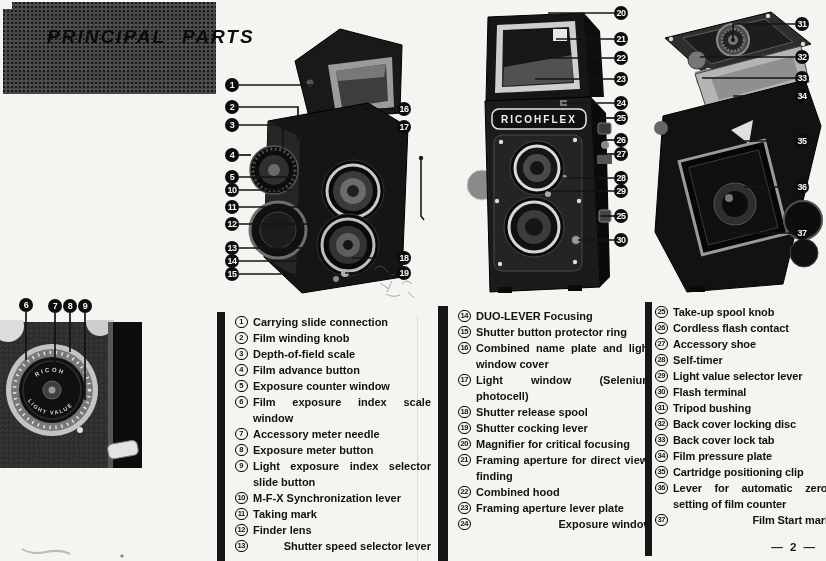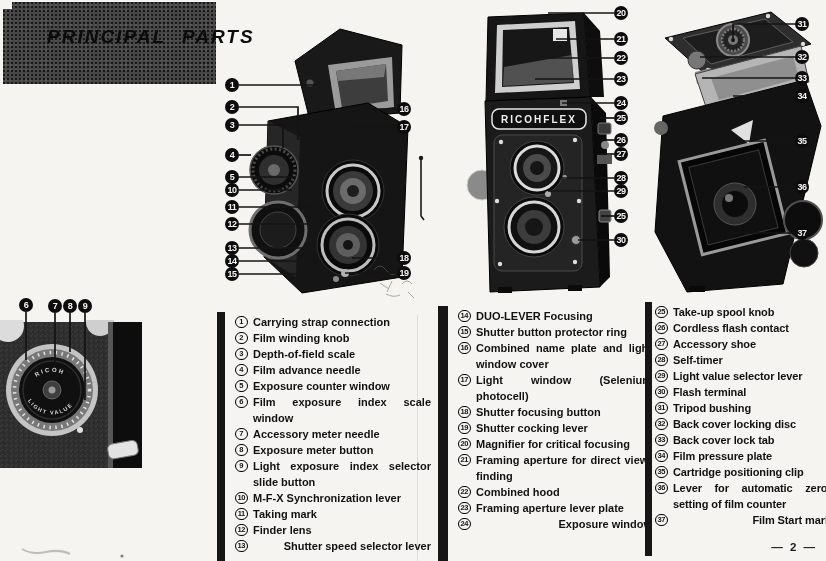--- a/index.html
+++ b/index.html
@@ -1,19 +1,19 @@
 <!DOCTYPE html>
 <html><head>
 <meta charset="utf-8">
 <style>
   html,body{margin:0;padding:0;background:#d8d6d2;}
   .page{position:relative;width:826px;height:561px;background:#f5f4f0;overflow:hidden;
         font-family:"Liberation Sans",sans-serif;color:#111;}
   
-  .banner{position:absolute;left:3px;top:2px;width:213px;height:82px;background-color:#474747;
+  .banner{position:absolute;left:3px;top:2px;width:213px;height:92px;background-color:#474747;
     background-image:radial-gradient(circle at 1px 1px, rgba(15,15,15,.85) 1px, transparent 1.6px),
                      radial-gradient(circle at 3px 3px, rgba(110,110,110,.45) 1px, transparent 1.6px);
     background-size:4px 4px,5px 5px;}
   .banner-notch{position:absolute;left:0;top:0;width:12px;height:9px;background:#f5f4f0;}
   .banner-title{position:absolute;left:44px;top:24px;font-style:italic;font-weight:800;
     font-size:19px;letter-spacing:2px;word-spacing:9px;color:#0b0b0b;white-space:nowrap;}
   
   .fig{position:absolute;z-index:1;}
   #fig-camera1{left:240px;top:25px;}
   #fig-camera2{left:458px;top:5px;}
@@ -292,33 +292,33 @@
       <div class="badge" style="left: 85px; top: 306px;">9</div>
     </div>
 
   <div class="colrule"></div>
 
   <div class="col" id="col1">
     <div class="bar"></div>
     <div class="list">
         <div class="item">
           <span class="cnum">1</span>
-          <span class="ptext">Carrying strap connection</span>
+          <span class="ptext">Carrying slide connection</span>
         </div>
         <div class="item">
           <span class="cnum">2</span>
           <span class="ptext">Film winding knob</span>
         </div>
         <div class="item">
           <span class="cnum">3</span>
           <span class="ptext">Depth-of-field scale</span>
         </div>
         <div class="item">
           <span class="cnum">4</span>
-          <span class="ptext">Film advance needle</span>
+          <span class="ptext">Film advance button</span>
         </div>
         <div class="item">
           <span class="cnum">5</span>
           <span class="ptext">Exposure counter window</span>
         </div>
         <div class="item">
           <span class="cnum">6</span>
           <span class="ptext">Film exposure index scale window</span>
         </div>
         <div class="item">
@@ -365,21 +365,21 @@
         <div class="item">
           <span class="cnum">16</span>
           <span class="ptext">Combined name plate and light window cover</span>
         </div>
         <div class="item">
           <span class="cnum">17</span>
           <span class="ptext">Light window (Selenium photocell)</span>
         </div>
         <div class="item">
           <span class="cnum">18</span>
-          <span class="ptext">Shutter focusing button</span>
+          <span class="ptext">Shutter release spool</span>
         </div>
         <div class="item">
           <span class="cnum">19</span>
           <span class="ptext">Shutter cocking lever</span>
         </div>
         <div class="item">
           <span class="cnum">20</span>
           <span class="ptext">Magnifier for critical focusing</span>
         </div>
         <div class="item">

